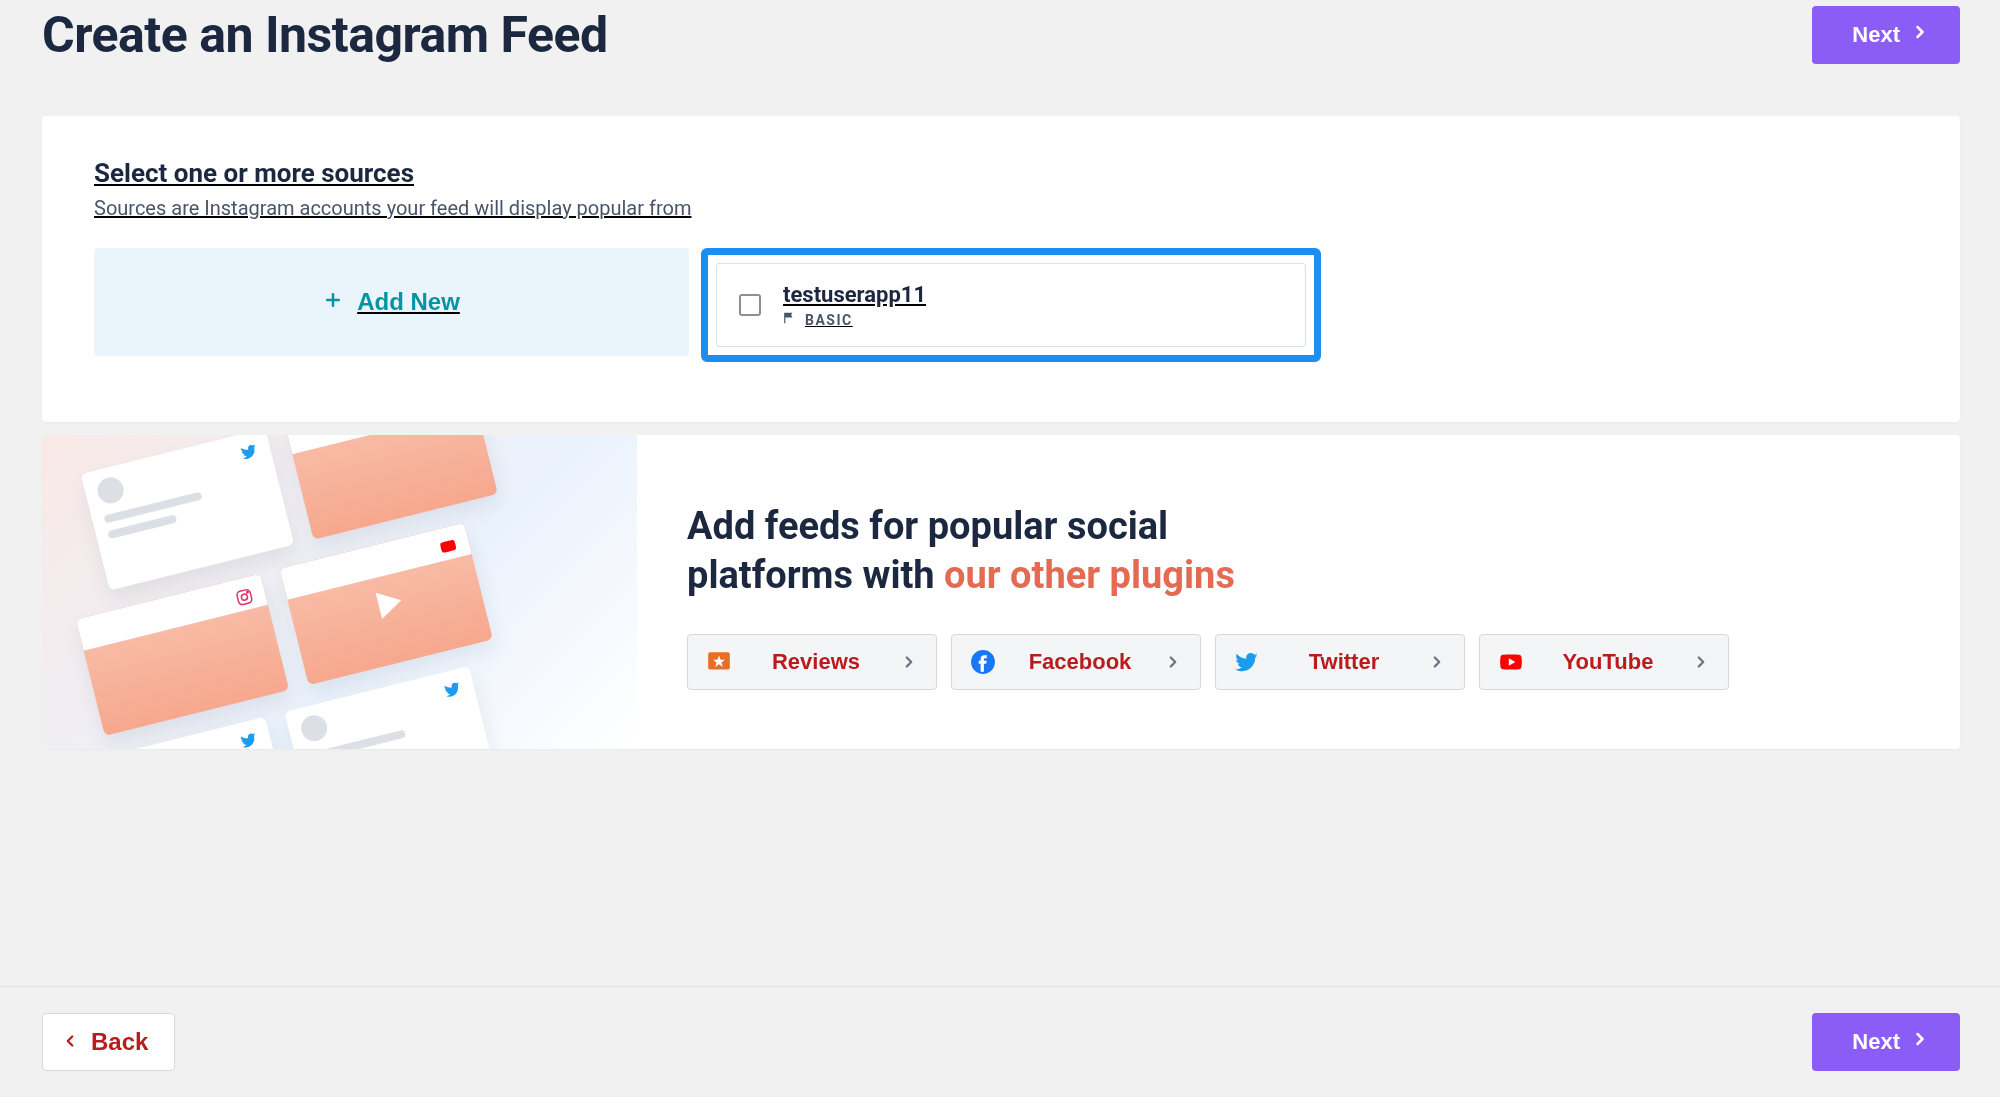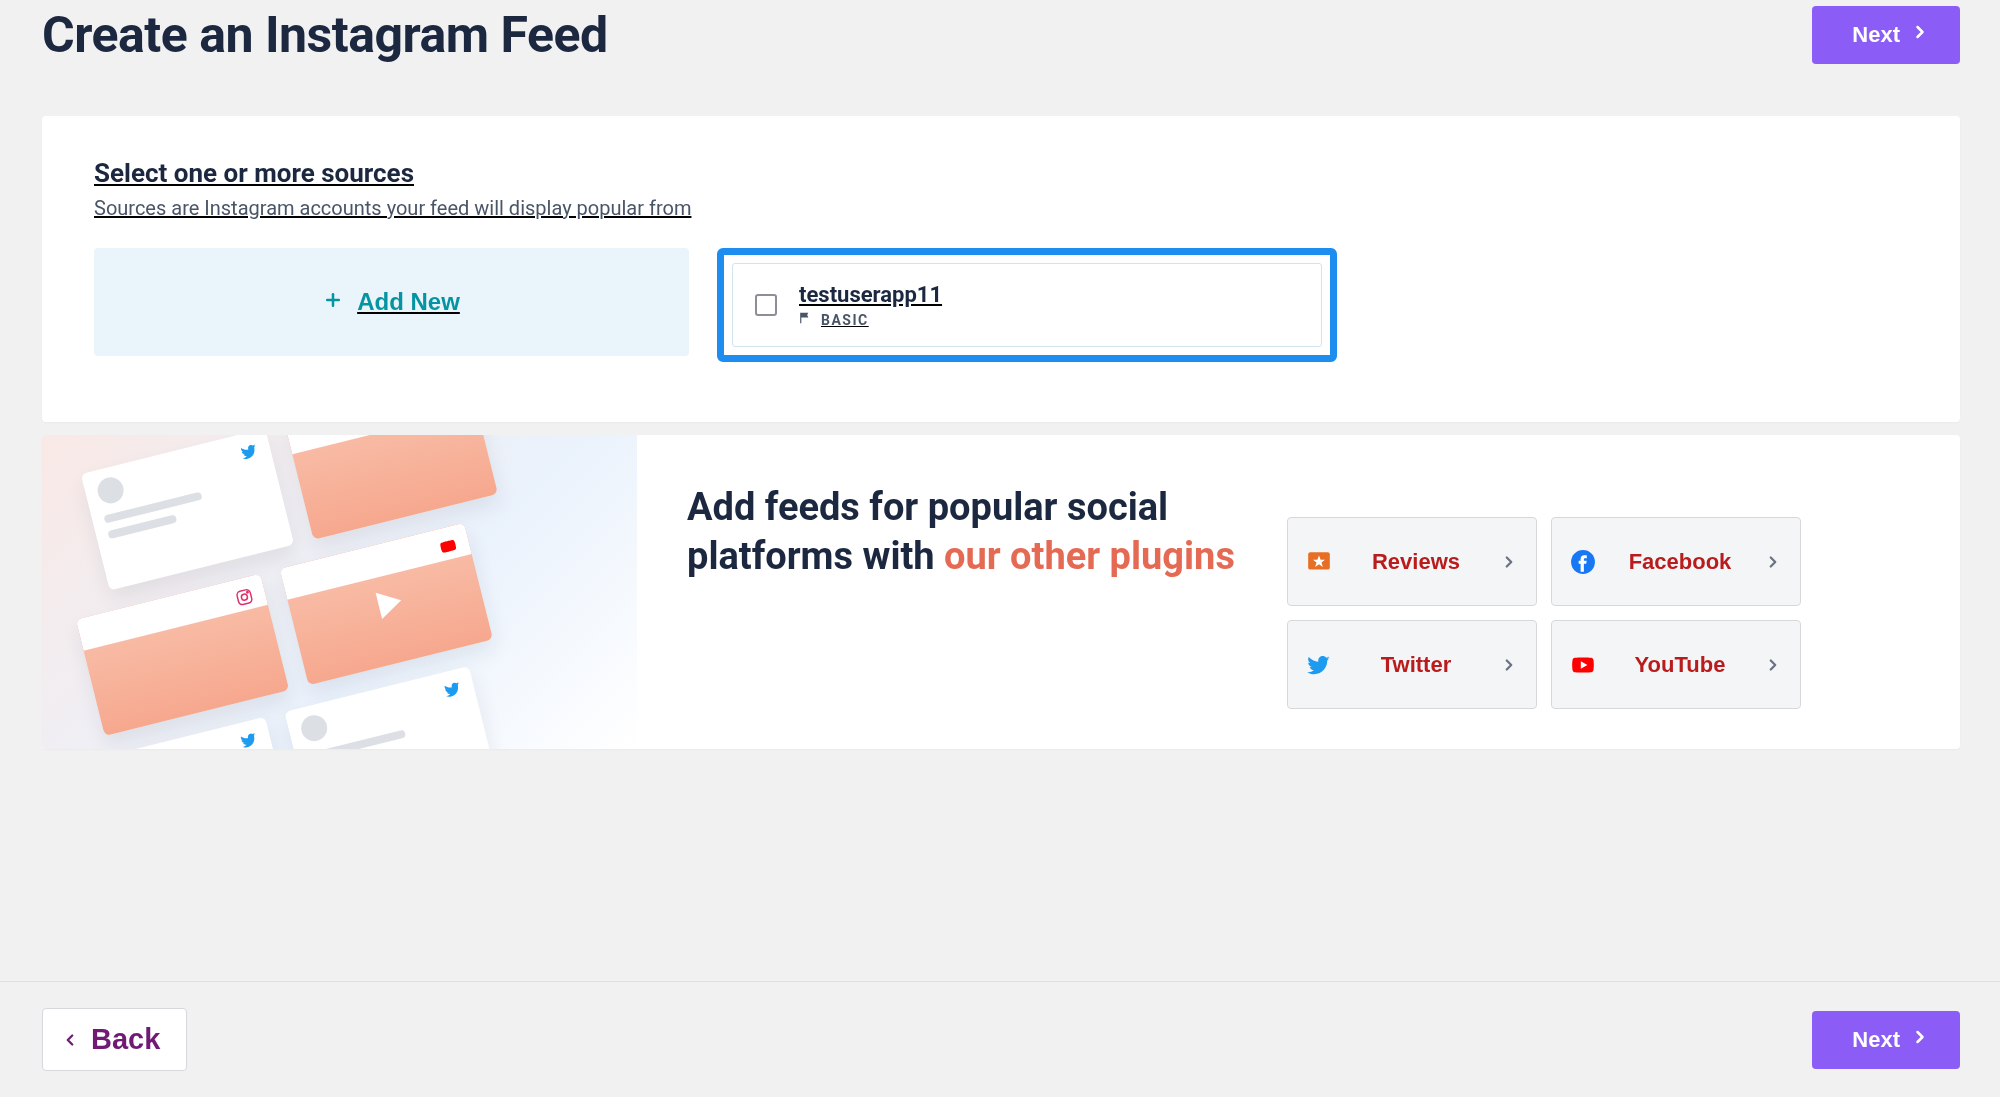--- a/index.html
+++ b/index.html
@@ -55,21 +55,21 @@
       color: #1c2840;
       margin-bottom: 8px;
     }
     .card-sub {
       font-size: 20px;
       color: #4a5568;
       margin-bottom: 28px;
     }
     .sources-row {
       display: flex;
-      gap: 28px;
+      gap: 12px;
       align-items: stretch;
     }
     .add-new {
       flex: 0 0 595px;
       background: #e9f5fb;
       border: none;
       border-radius: 4px;
       display: flex;
       align-items: center;
       justify-content: center;
@@ -151,21 +151,21 @@
     .tile .circ { position: absolute; width: 26px; height: 26px; background: #dcdfe4; border-radius: 50%; top: 10px; left: 12px; }
     .tile .badge { position: absolute; top: 10px; right: 12px; width: 18px; height: 18px; display:flex;align-items:center;justify-content:center; }
     .tile.orange { background: linear-gradient(180deg,#f9c1ad 0%, #f6a88e 100%); }
     .tile.orange .top { position:absolute; top:0; left:0; right:0; height:32px; background:#fff; }
     .tile .play { position:absolute; inset:0; display:flex; align-items:center; justify-content:center; }
     .tile .play svg { width:46px; height:46px; }
 
     .promo-body {
       padding: 48px 40px 40px 50px;
       display: flex;
-      flex-direction: row;
+      flex-direction: column;
       justify-content: center;
     }
     .promo-title {
       font-size: 38px;
       font-weight: 700;
       color: #1c2840;
       line-height: 1.3;
       max-width: 600px;
     }
     .promo-title .accent { color: #e56a54; }
@@ -205,23 +205,23 @@
       display: flex;
       justify-content: space-between;
       align-items: center;
       padding: 26px 40px 26px 42px;
     }
     .btn-back {
       background: #fff;
       border: 1px solid #d6d8dc;
       border-radius: 4px;
       padding: 14px 26px 14px 18px;
-      font-size: 29px;
+      font-size: 24px;
       font-weight: 600;
-      color: #701a75;
+      color: #b91c1c;
       display: inline-flex;
       align-items: center;
       gap: 12px;
       cursor: pointer;
     }
     .btn-back svg { width: 18px; height: 18px; }
   </style>
 </head>
 <body>
 

